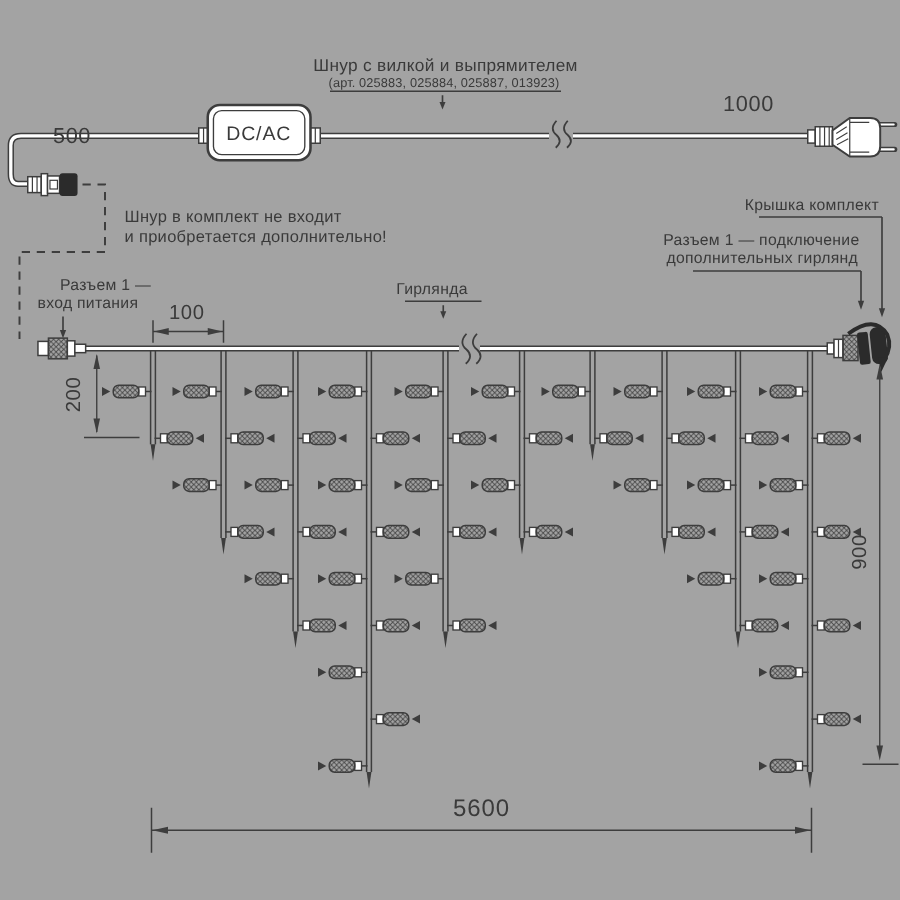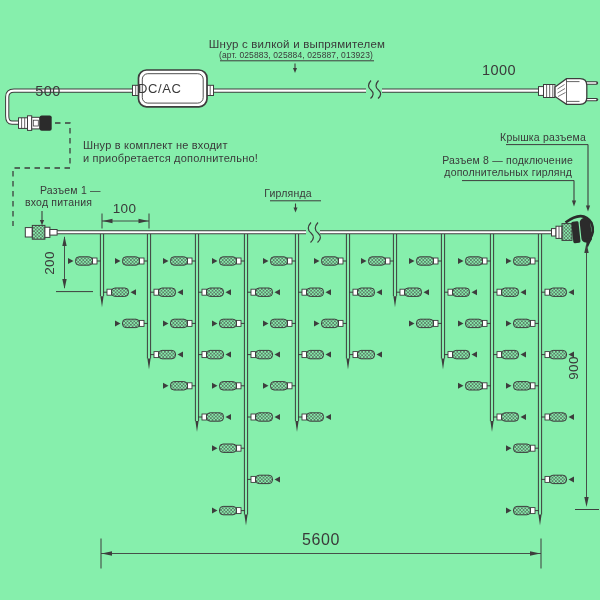--- a/index.html
+++ b/index.html
@@ -1,33 +1,33 @@
 <!DOCTYPE html>
 <html><head>
 <meta charset="utf-8">
 <style>
   html,body{margin:0;padding:0;background:#ffffff;}
   #stage{
-    position:relative;width:600px;height:600px;background:#86efac;overflow:hidden;
+    position:relative;width:600px;height:600px;background:#a3a3a3;overflow:hidden;
     font-family:"Liberation Sans", sans-serif;color:#3a3a3a;
   }
   #linework{position:absolute;left:0;top:0;}
   .lbl{position:absolute;white-space:nowrap;color:#3a3a3a;letter-spacing:0.2px;}
   .ctr{transform:translate(-50%,-50%);}
   .rot{transform:translate(-50%,-50%) rotate(-90deg);}
   .t-title{font-size:11.5px;}
   .t-art{font-size:8.5px;letter-spacing:0.1px;}
   .t-note{font-size:11px;}
   .t-small{font-size:10.5px;}
   .t-dim{font-size:14.5px;letter-spacing:0.4px;}
   .t-dim-sm{font-size:13.5px;letter-spacing:0.4px;}
   .t-dim-lg{font-size:16px;letter-spacing:0.6px;}
   .t-dcac{font-size:13px;letter-spacing:0.6px;}
   .dcac-box{position:absolute;left:138px;top:70px;width:69px;height:37px;
-    display:flex;align-items:center;justify-content:flex-start;}
+    display:flex;align-items:center;justify-content:center;}
 </style>
 </head>
 <body>
 
 <div id="stage">
 
   <svg id="linework" width="600" height="600" viewBox="0 0 600 600">
     <defs>
       <pattern id="hatch" patternUnits="userSpaceOnUse" width="3.4" height="3.4">
         <path d="M0,3.4 L3.4,0 M0,0 L3.4,3.4" stroke="#4a4a4a" stroke-width="0.6"></path>
@@ -552,22 +552,22 @@
   </div>
 
   <div class="lbl t-note" style="left:83px;top:139px;">Шнур в комплект не входит</div>
   <div class="lbl t-note" style="left:83px;top:152px;text-align:center;">и приобретается дополнительно!</div>
 
   <div class="lbl t-small" style="left:25px;top:183.5px;margin-left:15px;">Разъем 1 —</div>
   <div class="lbl t-small" style="left:25px;top:195.5px;">вход питания</div>
 
   <div class="lbl ctr t-small" style="left:288px;top:193px;">Гирлянда</div>
 
-  <div class="lbl t-small" style="right:14px;top:131px;">Крышка разъема</div>
-  <div class="lbl t-small" style="right:27px;top:153.5px;">Разъем 8 — подключение</div>
+  <div class="lbl t-small" style="right:14px;top:131px;">Крышка комплект</div>
+  <div class="lbl t-small" style="right:27px;top:153.5px;">Разъем 1 — подключение</div>
   <div class="lbl t-small" style="right:28px;top:165.5px;">дополнительных гирлянд</div>
 
   <div class="lbl t-dim-sm ctr" style="left:124.5px;top:208px;">100</div>
   <div class="lbl t-dim-sm rot" style="left:48.5px;top:263px;">200</div>
   <div class="lbl t-dim-sm rot" style="left:573px;top:368px;">900</div>
   <div class="lbl t-dim-lg ctr" style="left:321px;top:540px;">5600</div>
 
 </div>
 
 </body></html>

